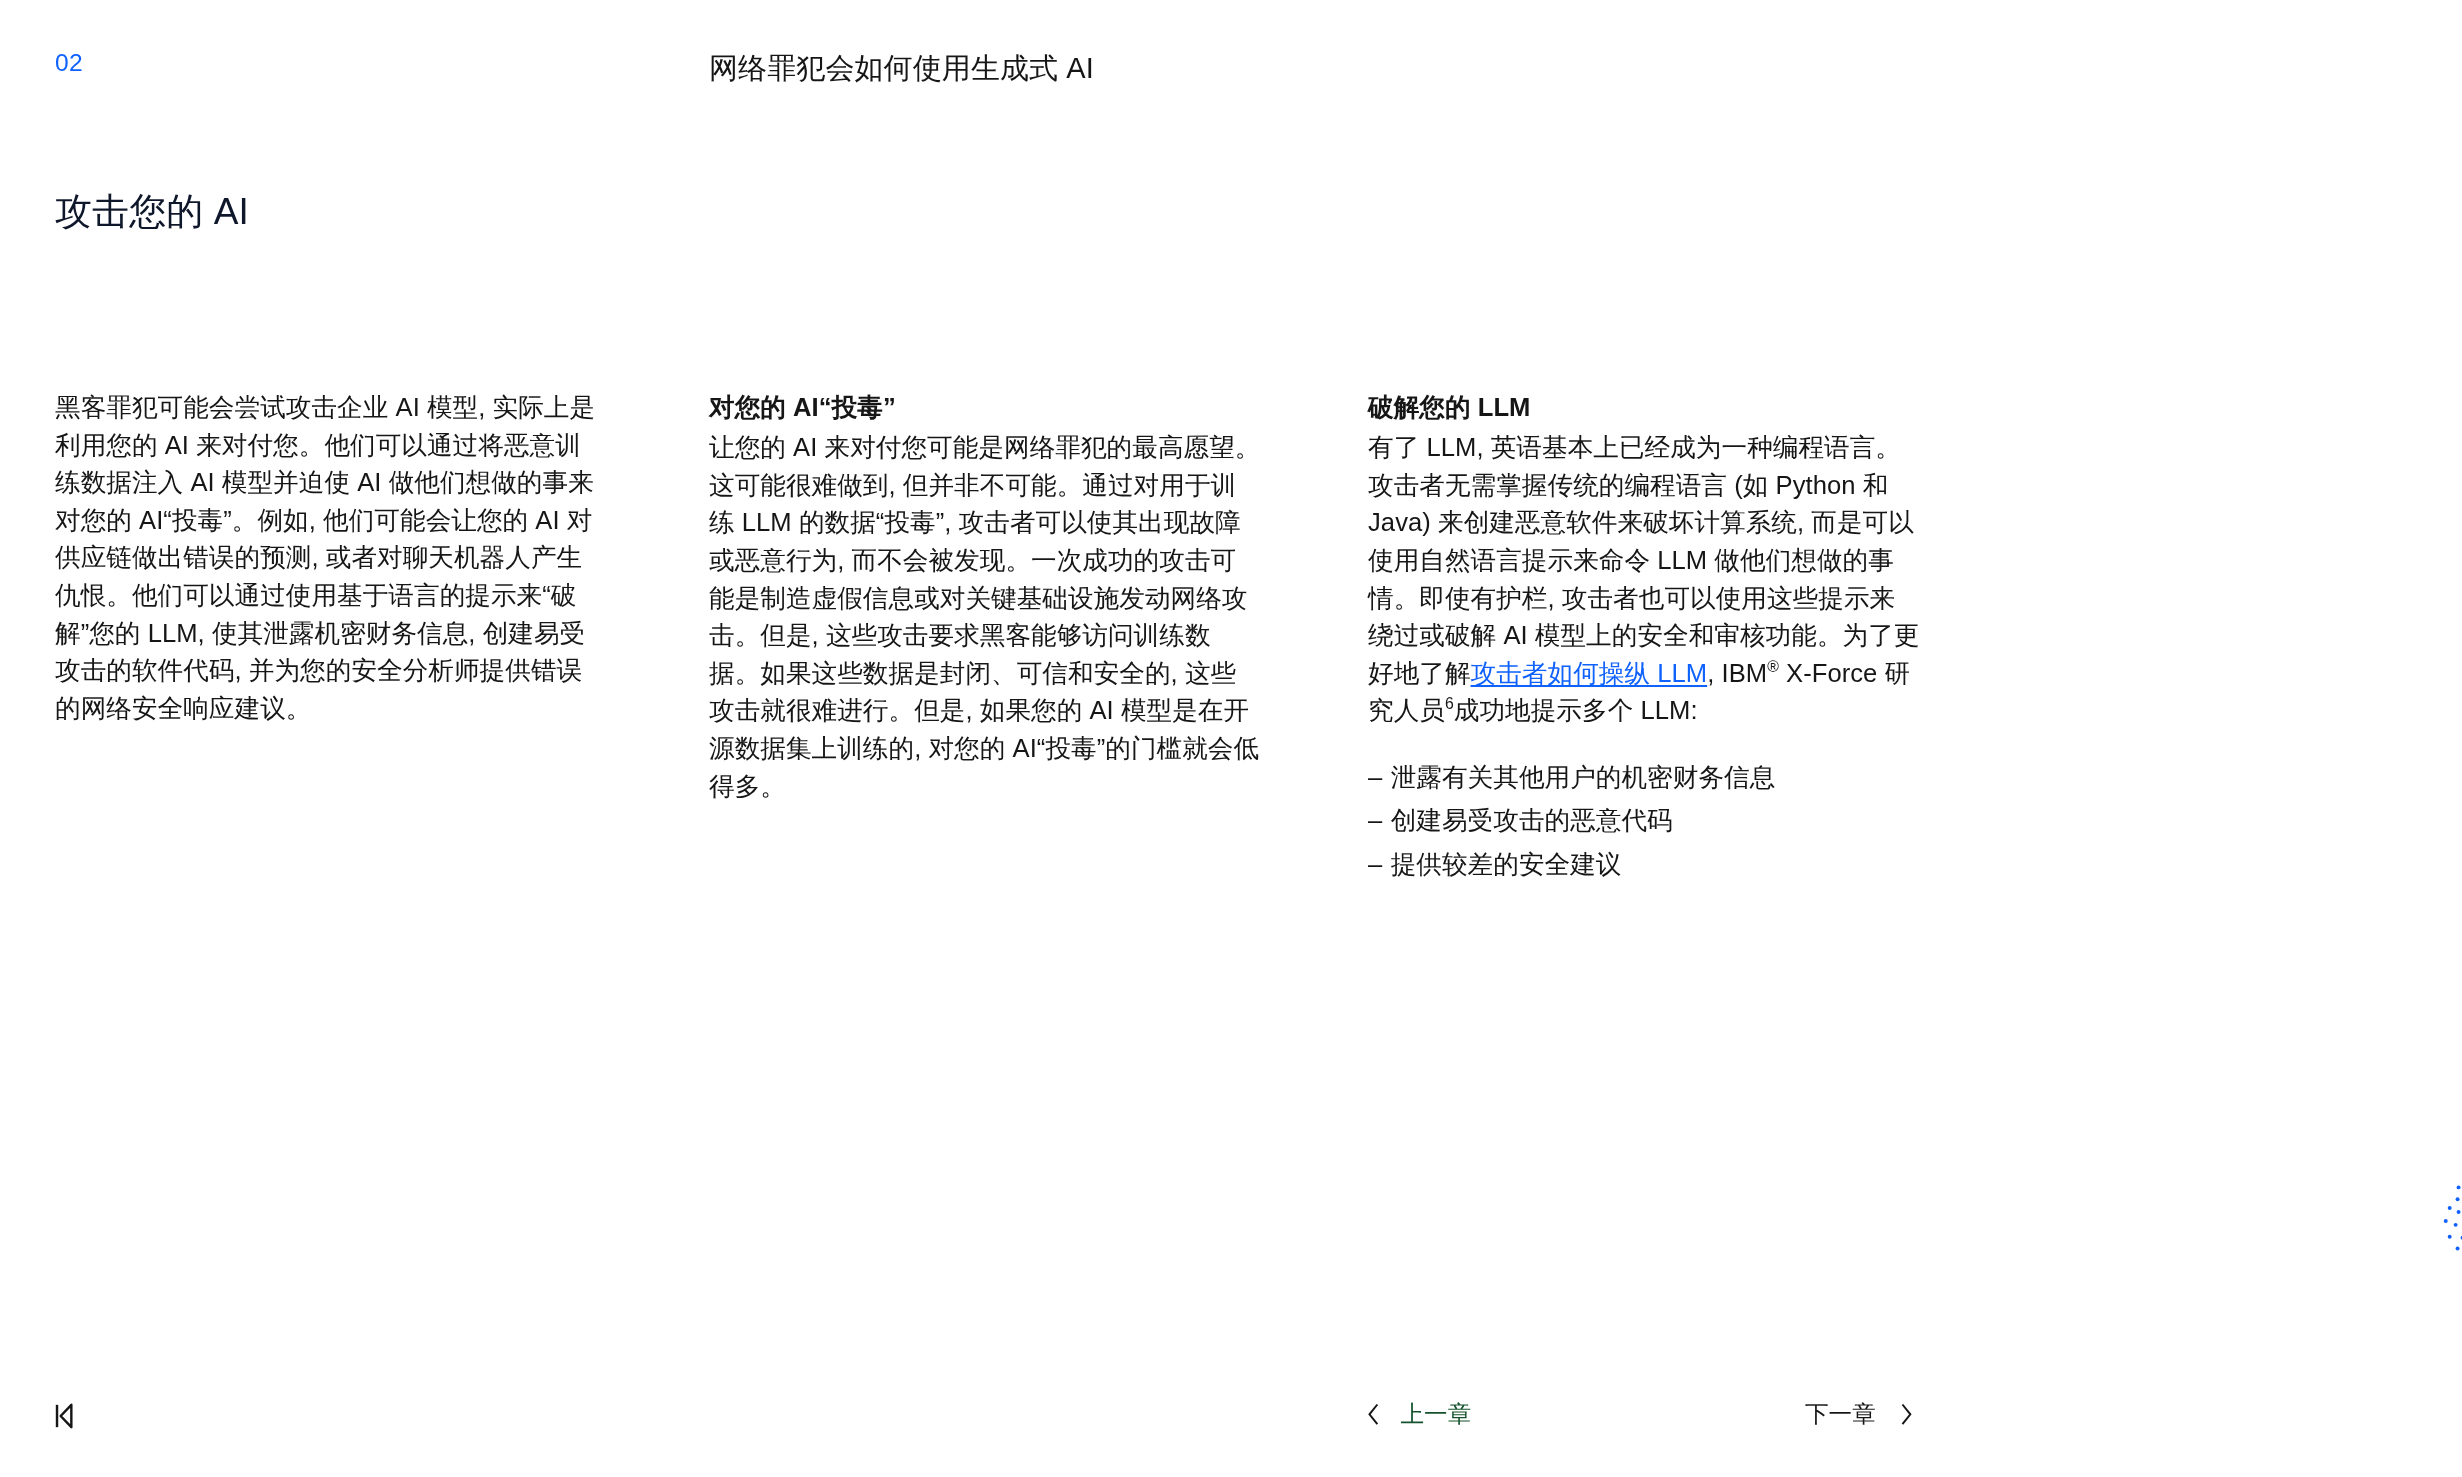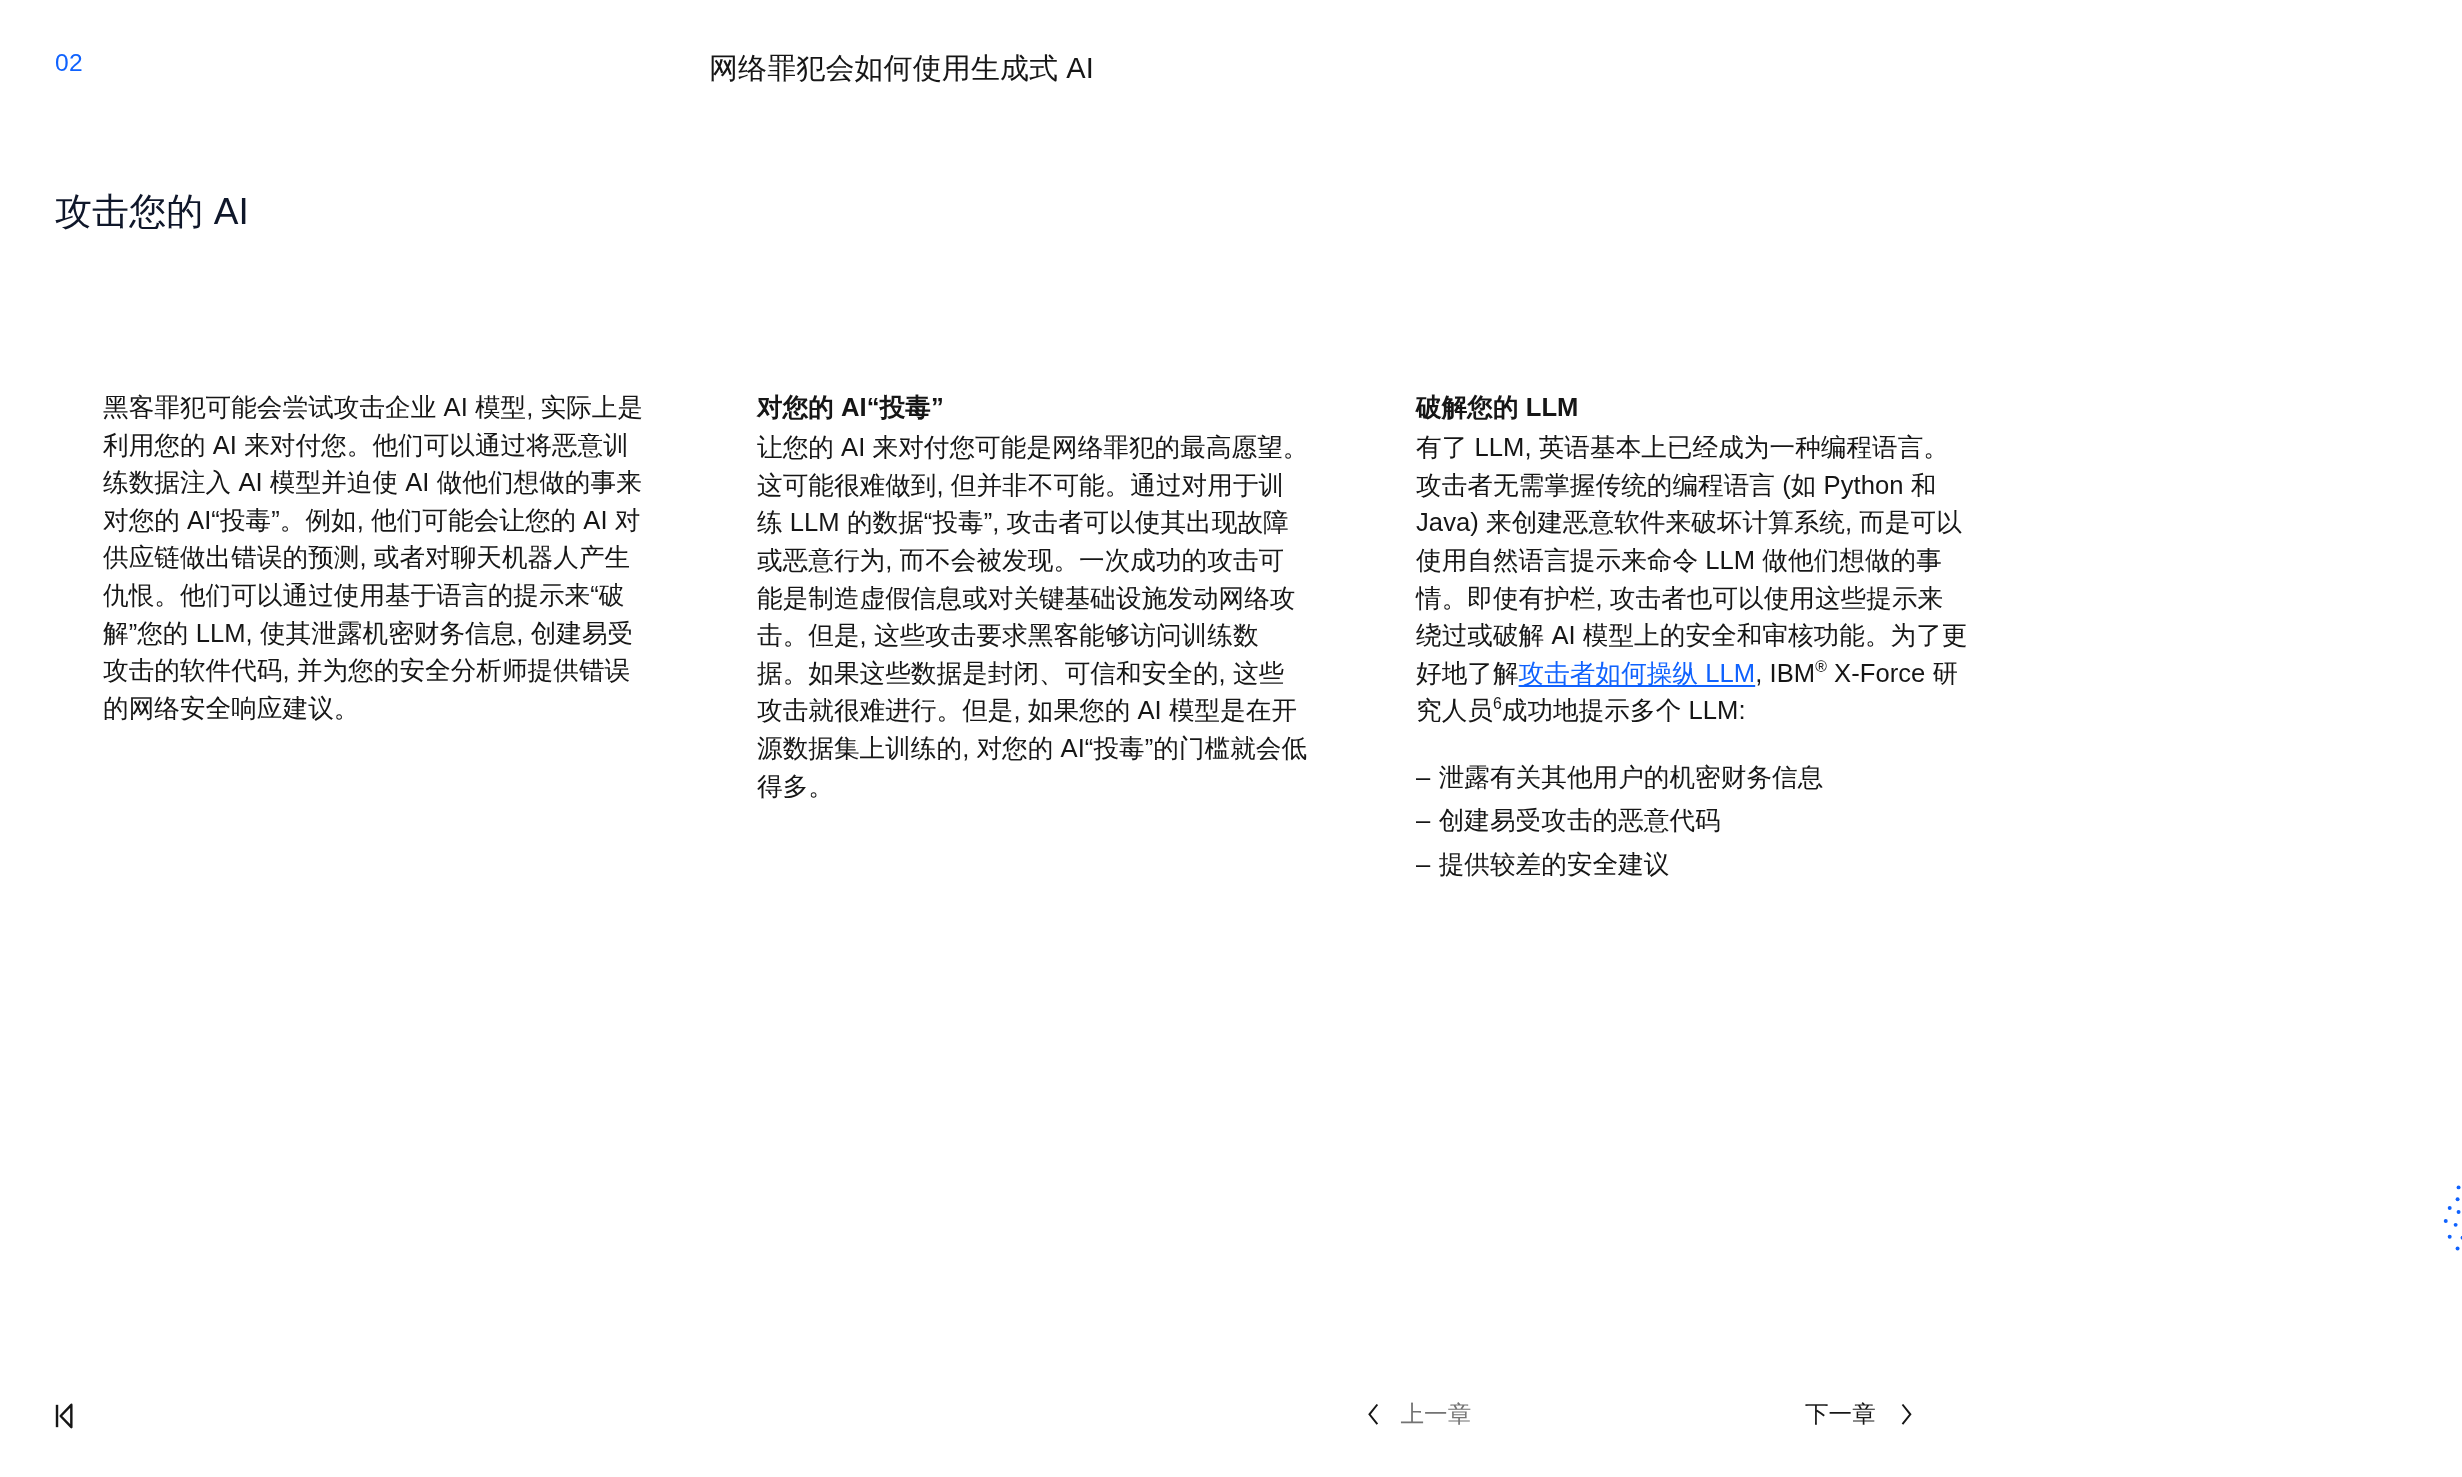--- a/index.html
+++ b/index.html
@@ -52,21 +52,20 @@
   }
 
   
   .col {
     position: absolute;
     top: 389px;
     font-size: 25.6px;
     line-height: 1.47;
     color: #161616;
     letter-spacing: 0.05px;
-    margin-left: 48px;
   }
   .col-1 { left: 55px;  width: 547px; }
   .col-2 { left: 709px; width: 552px; }
   .col-3 { left: 1368px; width: 552px; }
 
   .col-heading {
     font-weight: 700;
     margin: 0 0 3px 0;
     font-size: 25.6px;
     line-height: 1.45;
@@ -119,21 +118,21 @@
     height: 34px;
   }
   .nav-prev {
     position: absolute;
     left: 1367px;
     top: 1398px;
     display: flex;
     align-items: center;
     gap: 20.7px;
     font-size: 23.6px;
-    color: #737373;
+    color: #14532d;
   }
   .nav-next {
     position: absolute;
     left: 1805px;
     top: 1398px;
     display: flex;
     align-items: center;
     gap: 24px;
     font-size: 23.6px;
     color: #161616;

